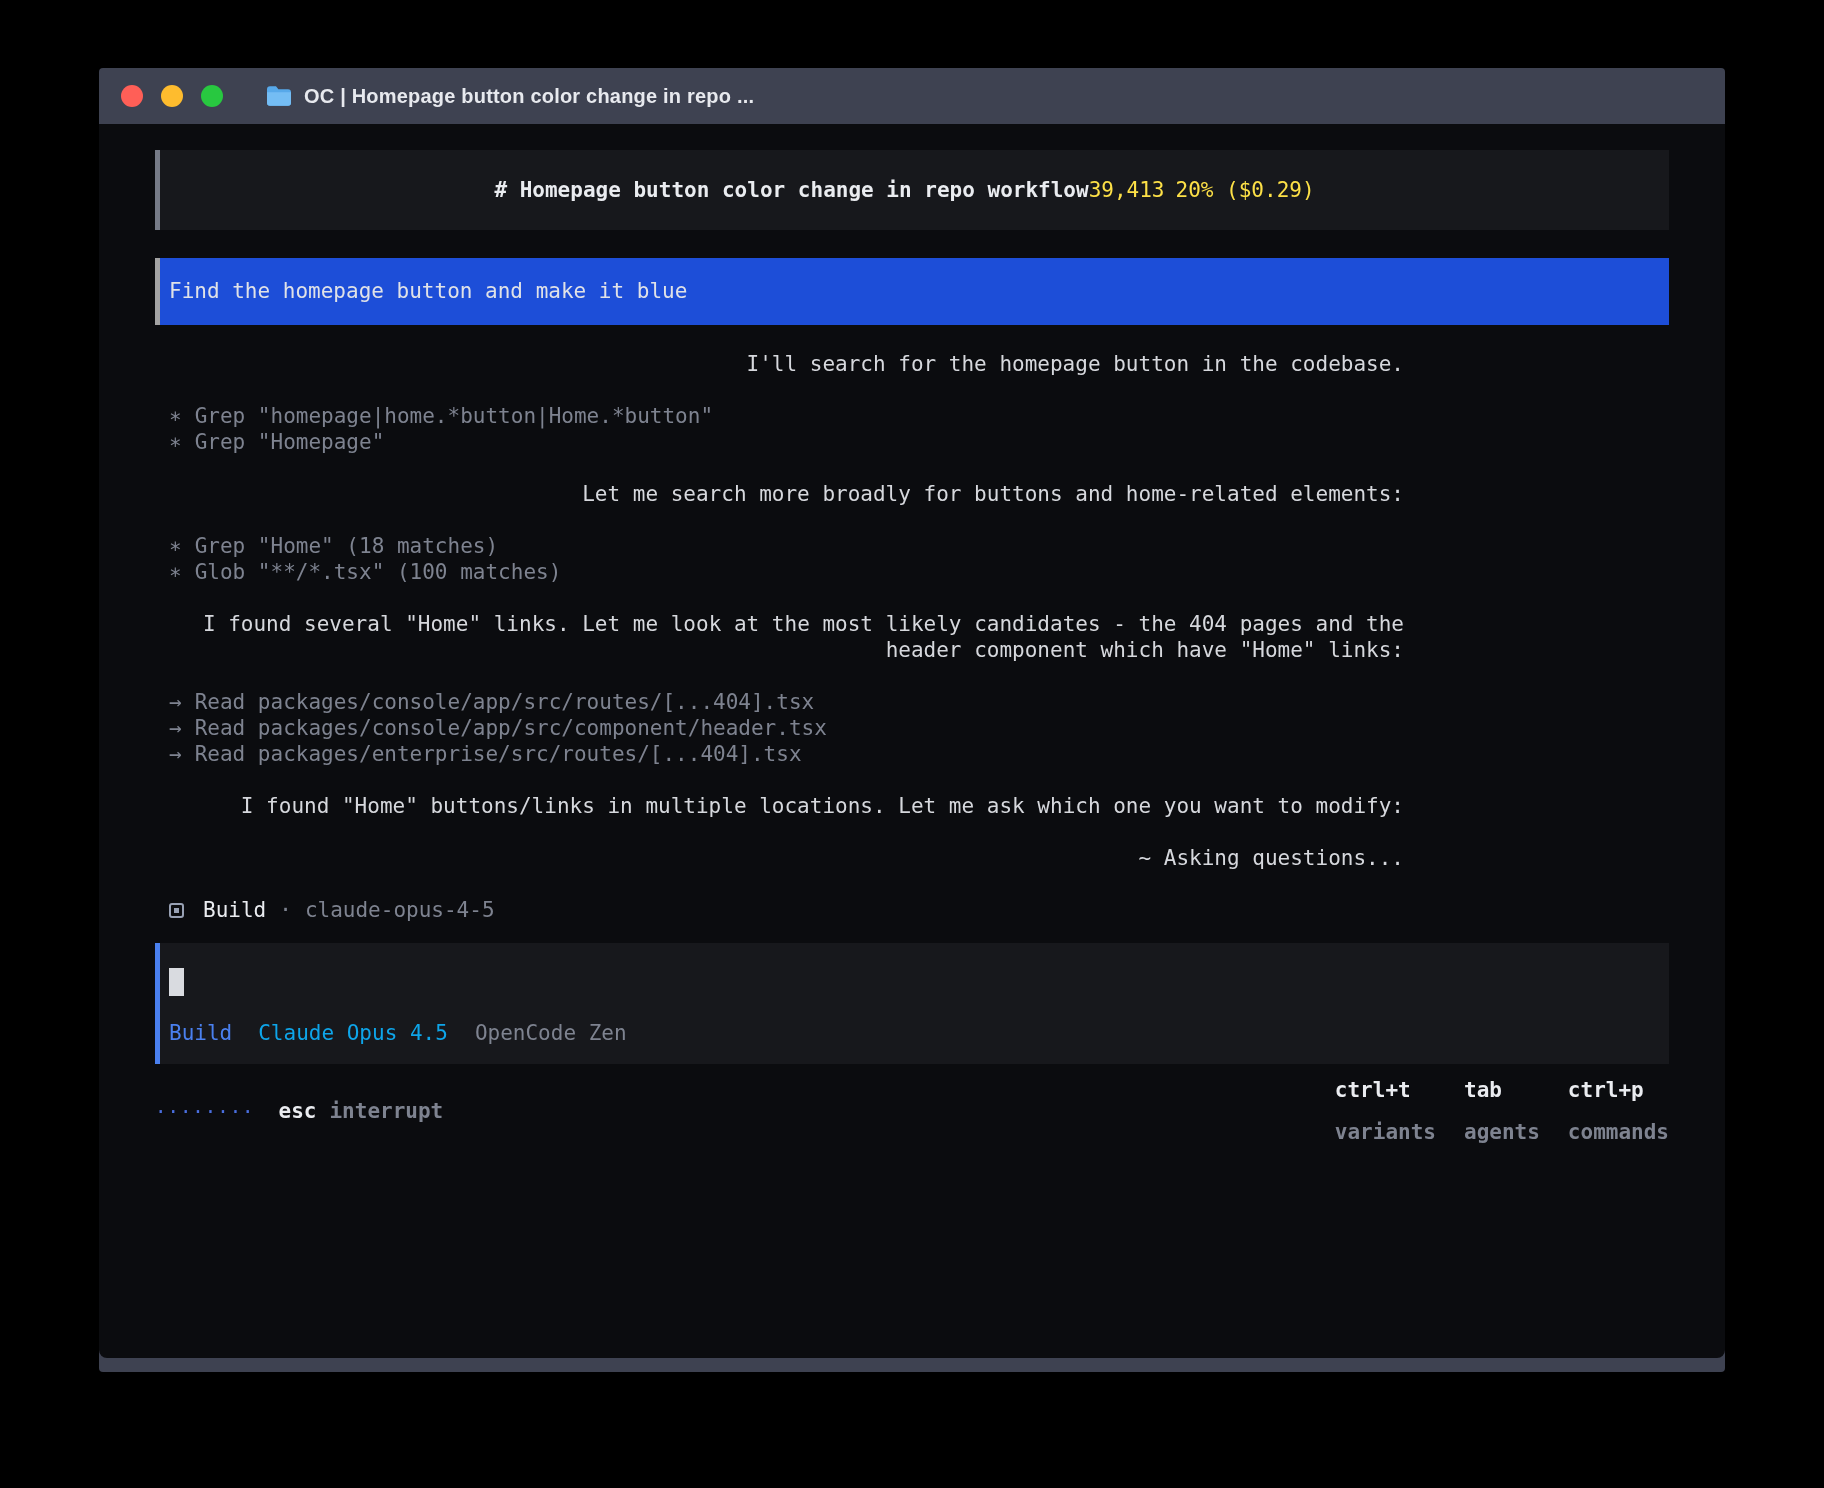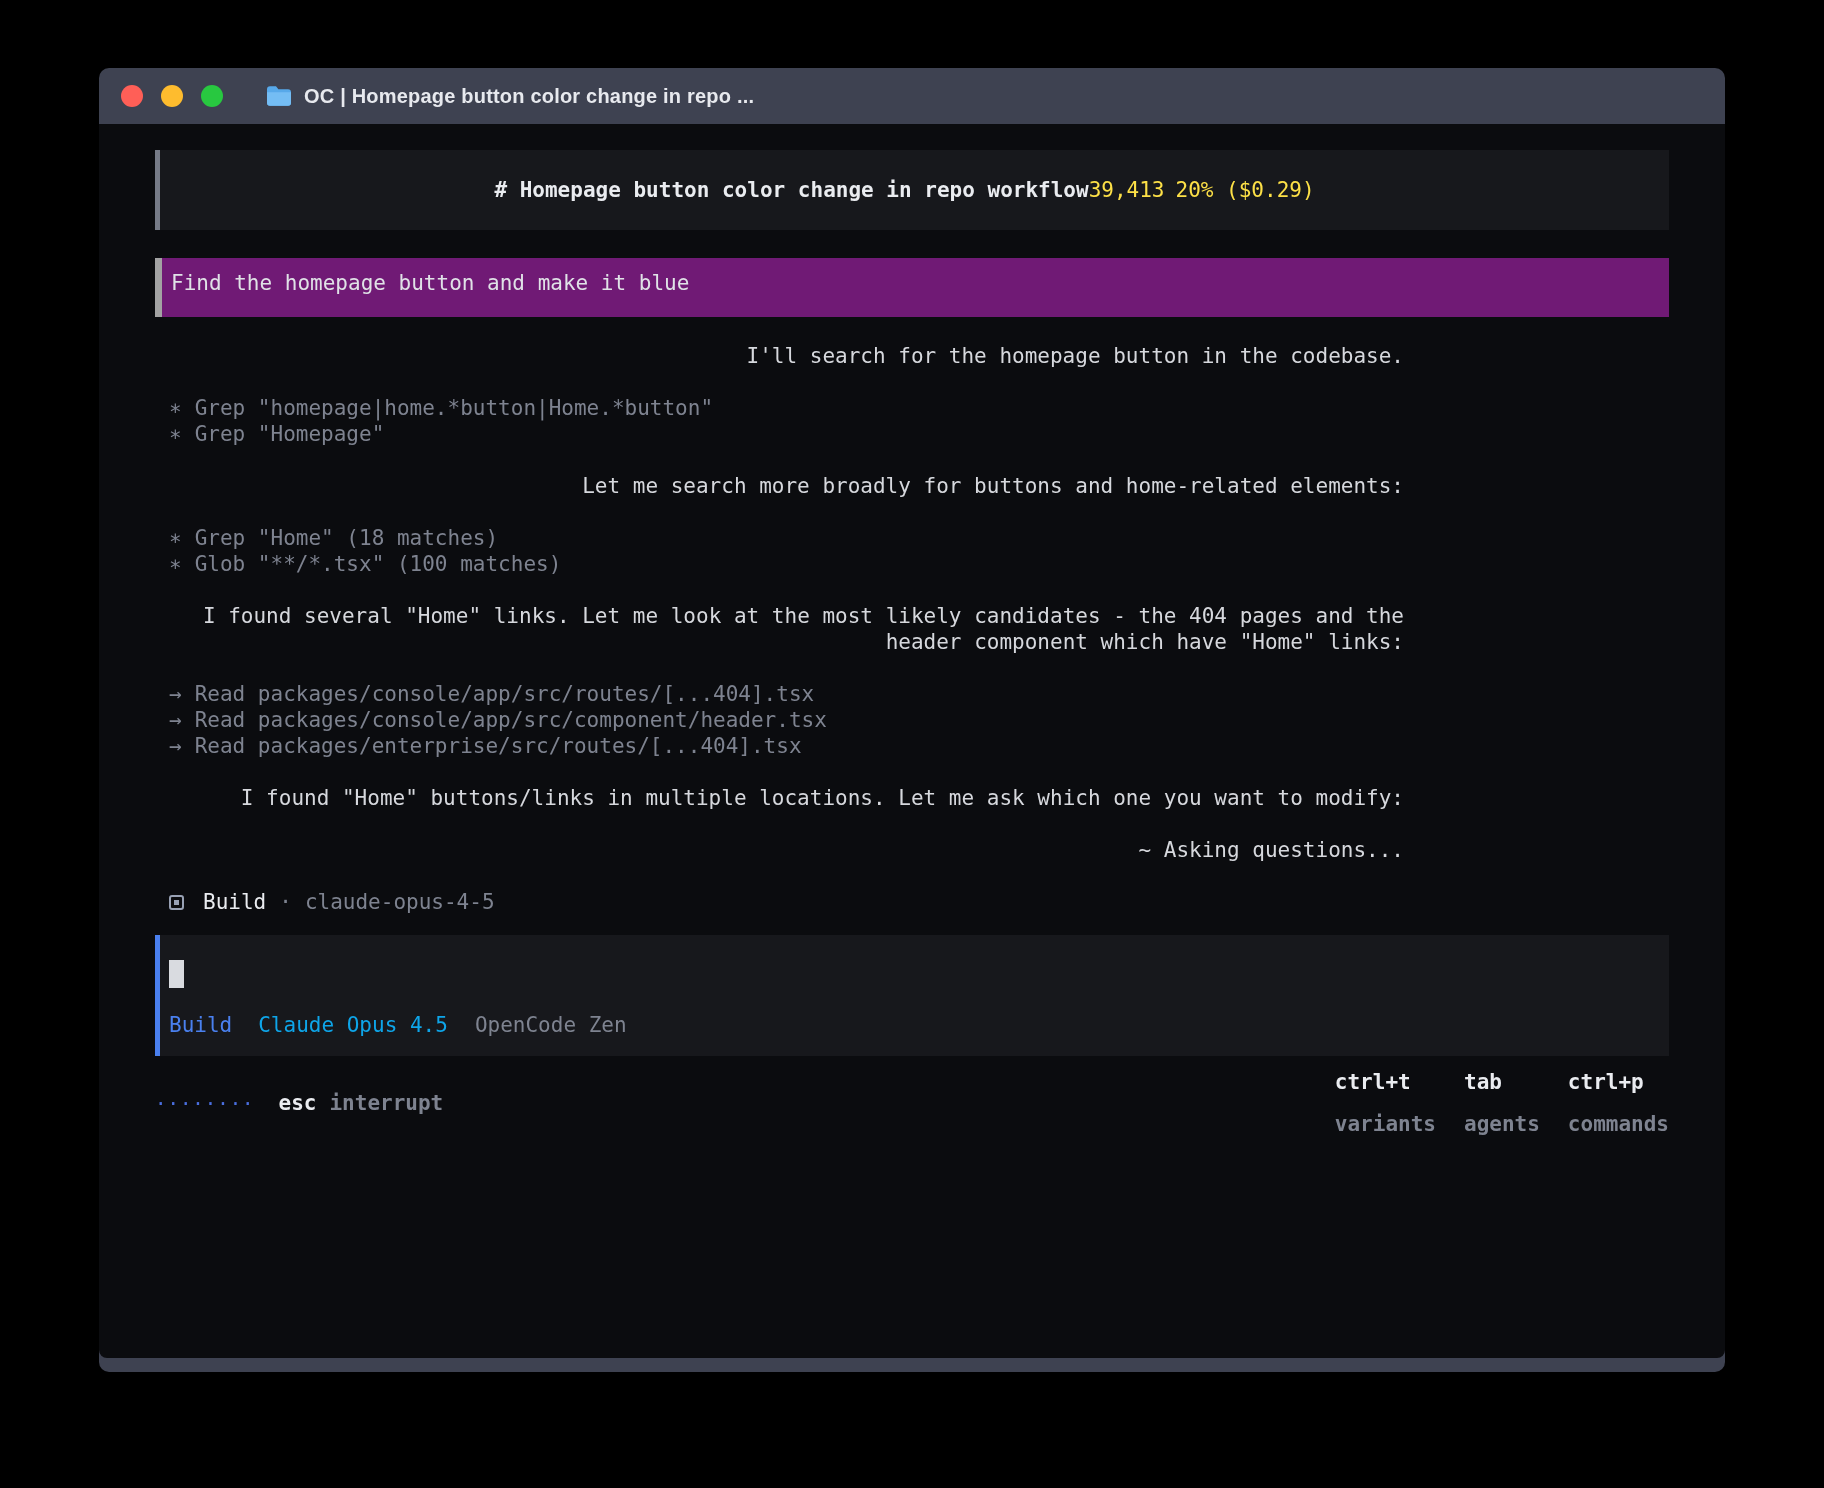--- a/index.html
+++ b/index.html
@@ -1,21 +1,21 @@
 <!DOCTYPE html>
 <html><head>
 <meta charset="utf-8">
 <style>
   * { margin:0; padding:0; box-sizing:border-box; }
   html,body { background:#000; }
   .stage { position:relative; width:1824px; height:1488px; background:#000; overflow:hidden; }
 
   .window {
     position:absolute; left:99px; top:68px; width:1626px; height:1304px;
-    background:#3e4251; border-radius:10px; overflow:hidden;
+    background:#3e4251; border-radius:4px; overflow:hidden;
     display:flex; flex-direction:column;
     box-shadow:0 30px 80px rgba(0,0,0,.65);
   }
 
   .titlebar {
     flex:0 0 56px; display:flex; align-items:center; padding:0 22px;
   }
   .lights { display:flex; gap:18px; }
   .light { width:22px; height:22px; border-radius:50%; }
   .light.red { background:#ff5f57; }
@@ -34,22 +34,22 @@
 
   .session-header {
     background:#17181c; border-left:5px solid #767b87;
     padding:27px 29px 27px 9px;
     display:flex; justify-content:center; align-items:center;
   }
   .h-title { font-weight:bold; color:#eaecf0; }
   .h-right { display:flex; gap:11px; color:#fde047; }
 
   .user-block {
-    margin-top:28px; background:#701a75; border-left:7px solid #a3a3a3;
-    padding:12px 29px 21px 9px; color:#e0e2e7;
+    margin-top:28px; background:#1d4ed8; border-left:5px solid #a3a3a3;
+    padding:20px 29px 21px 9px; color:#e0e2e7;
   }
 
   .msg { margin:26px 0 0 14px; max-width:1235px; color:#d6d8dd;text-align:right; }
   .toolgroup { margin:26px 0 0 14px; color:#7e8390; }
   .tool .marker { margin-right:13px; }
 
   .agent-line { margin:26px 0 0 14px; display:flex; align-items:center; }
   .agent-icon { width:15px; height:15px; border:2px solid #98a1b4; border-radius:3px; position:relative; margin-right:19px; }
   .agent-icon::after { content:""; position:absolute; left:3px; top:3px; width:5px; height:5px; background:#98a1b4; }
   .agent-name { color:#eaecf0; margin-right:13px; }

